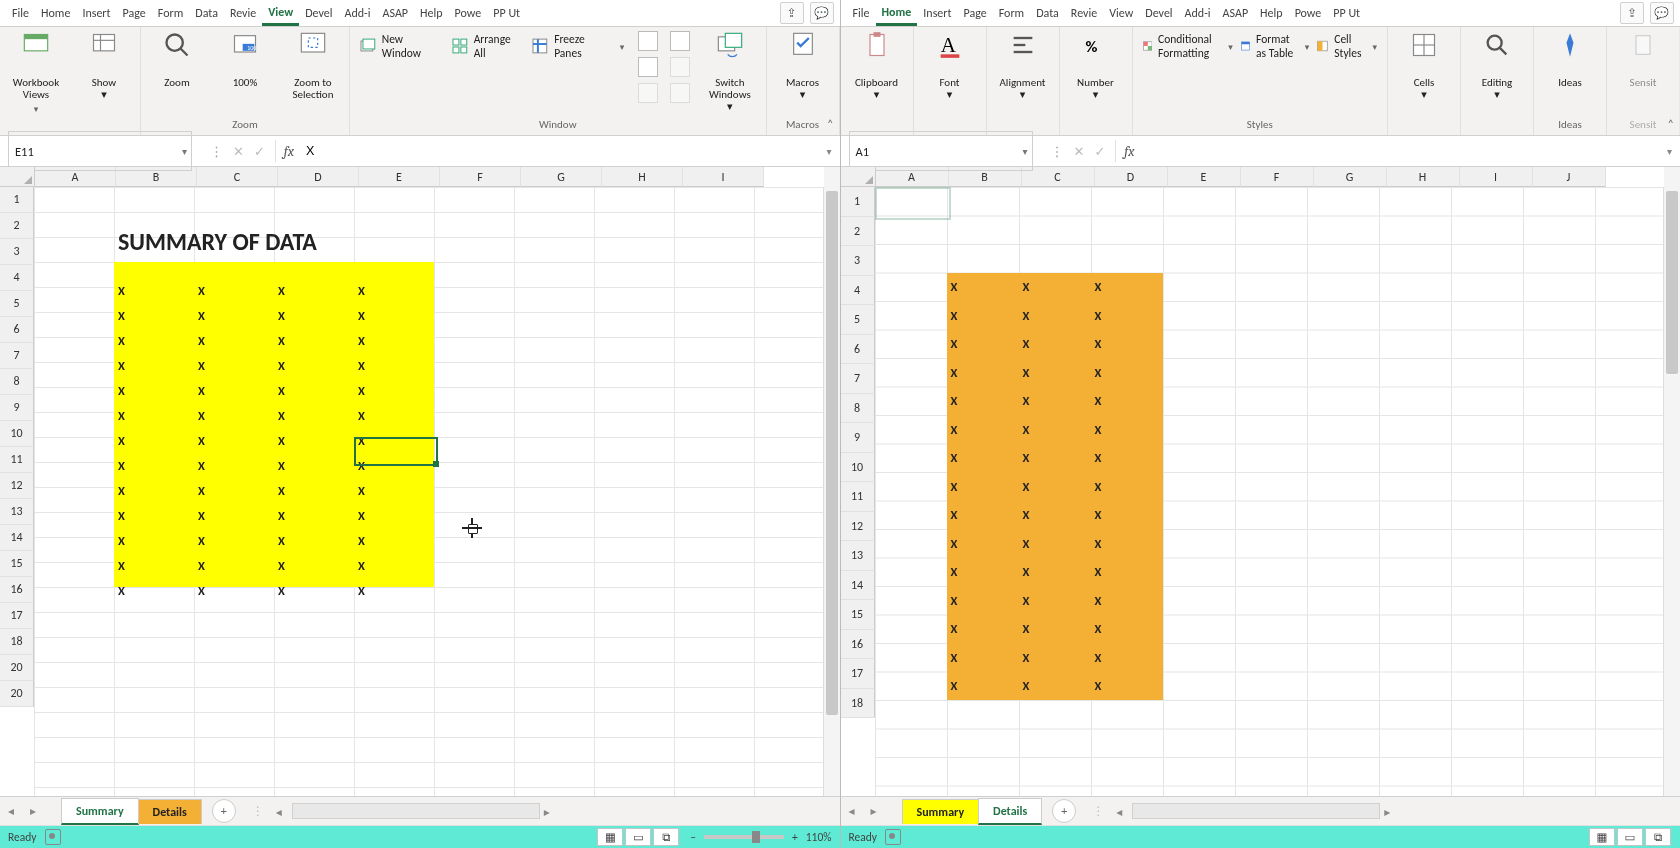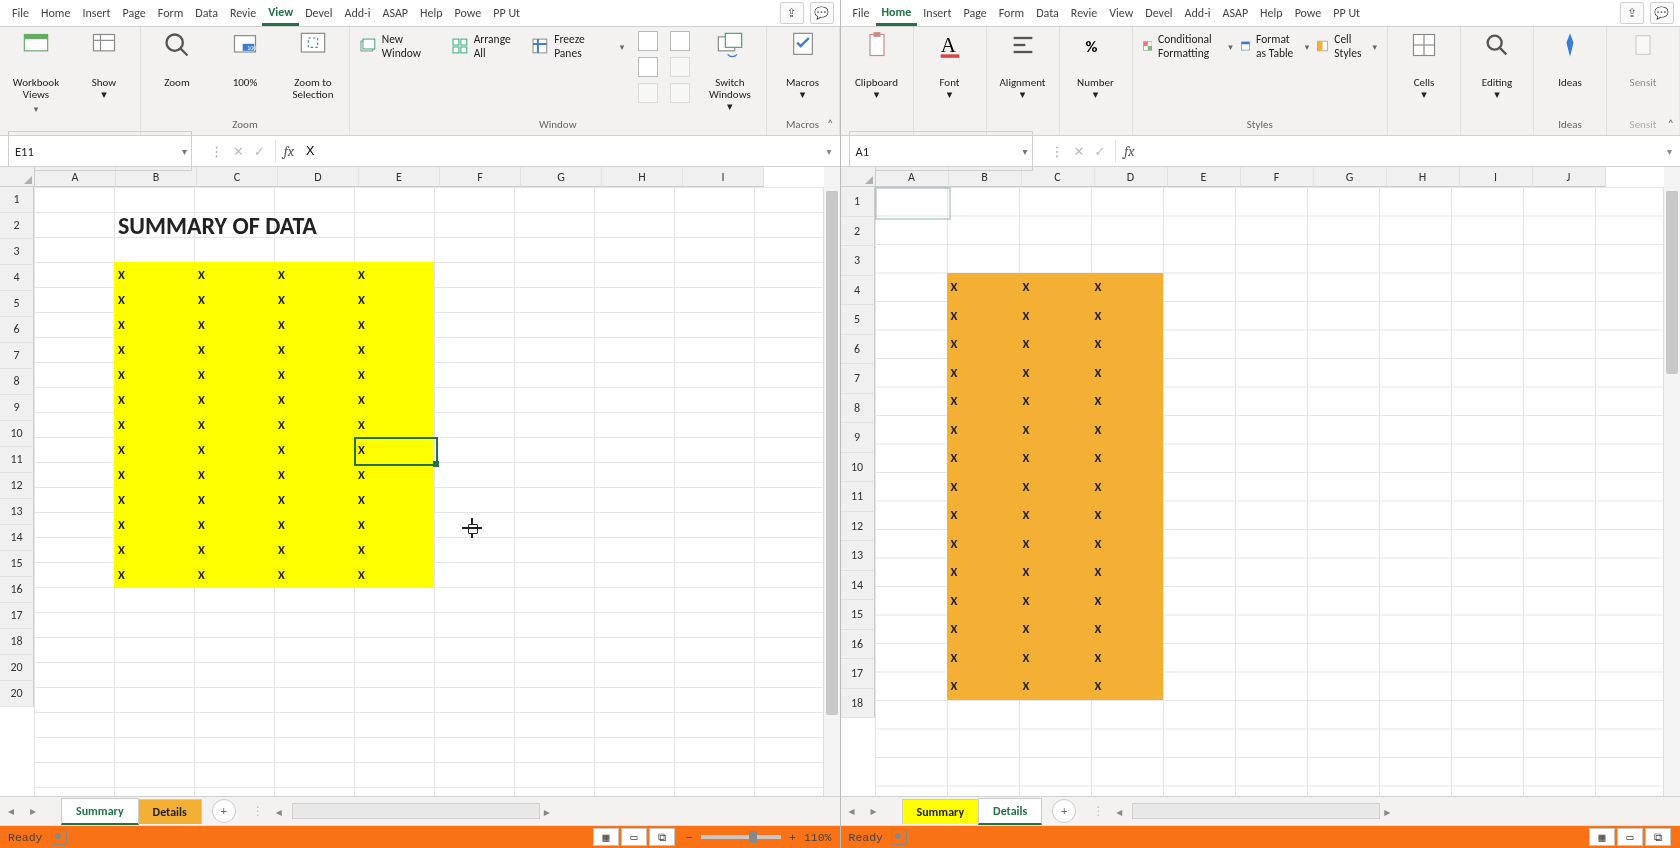--- a/index.html
+++ b/index.html
@@ -45,21 +45,21 @@
   .pane2 .colhdr{width:72px;flex:0 0 72px;}
   .gridbody{flex:1;display:flex;min-height:0;position:relative;}
   .rowhdrs{display:flex;flex-direction:column;width:34px;}
   .rowhdr{height:25px;flex:0 0 25px;text-align:center;background:#f0f0f0;border-right:1px solid #ccc;border-bottom:1px solid #e1e1e1;font-size:12px;color:#333;line-height:25px;}
   .pane2 .rowhdr{height:28.5px;flex:0 0 28.5px;line-height:28.5px;}
   .cells{flex:1;position:relative;overflow:hidden;}
   .gridlines{position:absolute;inset:0;background-image:linear-gradient(to right,#e5e5e5 1px,transparent 1px),linear-gradient(to bottom,#e5e5e5 1px,transparent 1px);}
   .pane1 .gridlines{background-size:80px 25px;}
   .pane2 .gridlines{background-size:72px 28.5px;}
   .cell{position:absolute;font-size:12.5px;padding:0 4px;display:flex;align-items:center;}
-  .pane1 .cell{height:25px;}
+  .pane1 .cell{height:25px;margin-top:16px;}
   .pane2 .cell{height:28.5px;}
   .title{font-weight:800;font-size:24px;font-family:"Calibri","Segoe UI",Arial;}
   .xcell{font-weight:700;}
   .fill-yellow{background:#ffff00;}
   .fill-orange{background:#f4b034;}
   .selbox{position:absolute;border:2px solid #217346;pointer-events:none;}
   .selhandle{position:absolute;width:6px;height:6px;background:#217346;right:-3px;bottom:-3px;}
   .vscroll{width:16px;background:#f4f4f4;border-left:1px solid #ddd;position:relative;}
   .vscroll .thumb{position:absolute;left:2px;right:2px;background:#c8c8c8;border-radius:2px;}
   
@@ -67,21 +67,21 @@
   .navbtn{width:22px;text-align:center;color:#888;}
   .sheettab{padding:5px 14px;border:1px solid #ccc;border-bottom:none;margin-left:-1px;background:#fff;cursor:pointer;}
   .sheettab.sel{background:#fff;color:#217346;font-weight:700;border-bottom:2px solid #217346;}
   .sheettab.orange{background:#f4b034;color:#222;font-weight:600;}
   .addsheet{width:22px;height:22px;border:1px solid #ccc;border-radius:50%;margin:0 10px;display:flex;align-items:center;justify-content:center;color:#666;background:#fff;}
   .sheetbar .hspl{color:#bbb;padding:0 6px;}
   .hscroll{flex:1;display:flex;align-items:center;padding:0 6px;gap:4px;max-width:280px;}
   .hscroll .tr{width:12px;height:12px;color:#888;}
   .hscroll .track{flex:1;height:14px;background:#e8e8e8;border:1px solid #d0d0d0;}
   
-  .status{height:22px;background:#f97316;border-top:1px solid #e0e0e0;display:flex;align-items:center;font-size:11.5px;color:#444;padding:0 8px;font-family:Liberation Mono, monospace;}
+  .status{height:22px;background:#5eead4;border-top:1px solid #e0e0e0;display:flex;align-items:center;font-size:11.5px;color:#444;padding:0 8px;}
   .status .sp{flex:1;}
   .viewbtn{width:24px;height:16px;border:1px solid #c4c4c4;margin:0 1px;background:#fff;display:inline-flex;align-items:center;justify-content:center;}
   .zoom{display:flex;align-items:center;gap:8px;margin-left:10px;}
   .zoom .slider{width:80px;height:4px;background:#c8c8c8;position:relative;}
   .zoom .slider .kn{position:absolute;top:-4px;width:8px;height:12px;background:#888;}
   .cursor{position:absolute;pointer-events:none;}
   .cursor::before,.cursor::after{content:"";position:absolute;background:#222;}
   .cursor::before{left:9px;top:0;width:2px;height:20px;}
   .cursor::after{top:9px;left:0;height:2px;width:20px;}
   .cursor .ring{position:absolute;left:6px;top:6px;width:8px;height:8px;border:1px solid #222;background:#fff;border-radius:1px;}

